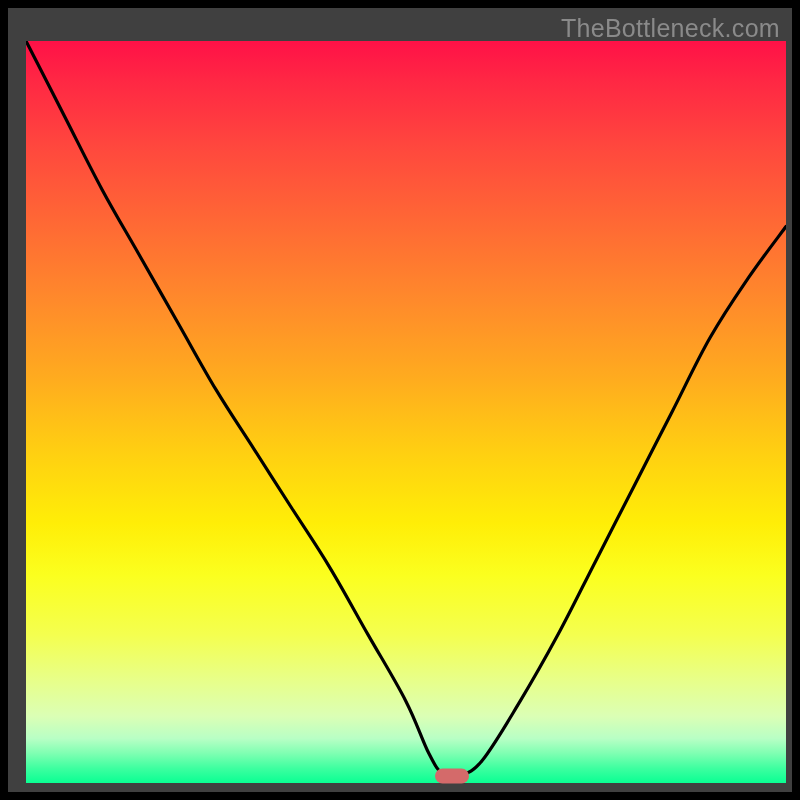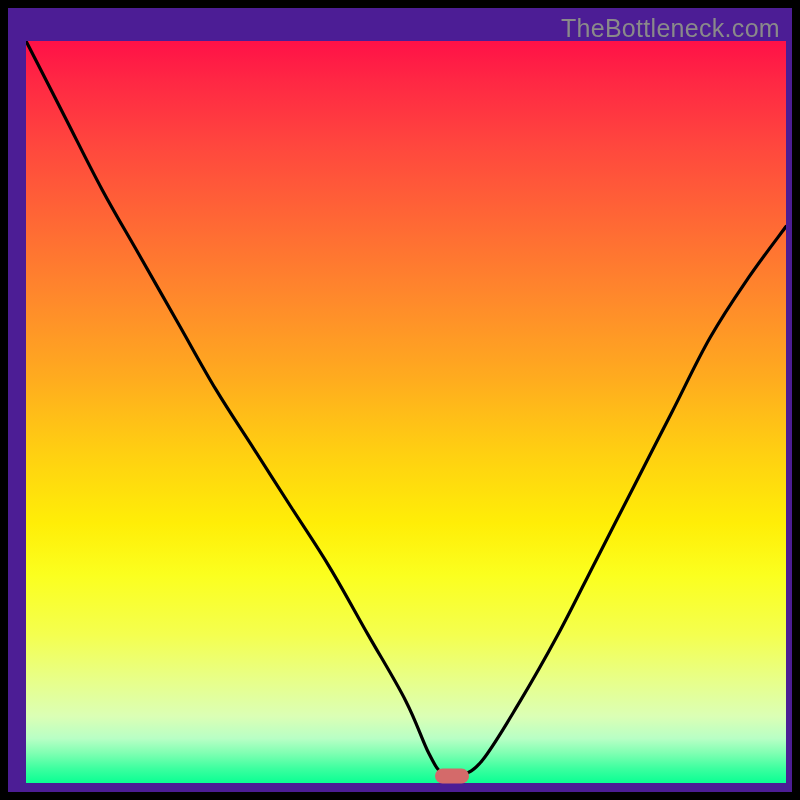--- a/index.html
+++ b/index.html
@@ -10,21 +10,21 @@
     background: #000;
     overflow: hidden;
     font-family: Arial, Helvetica, sans-serif;
   }
   .frame {
     position: absolute;
     left: 8px;
     top: 8px;
     width: 784px;
     height: 784px;
-    background: #4c1d95;
+    background: #404040;
   }
   .plot-gradient {
     position: absolute;
     left: 18px;
     top: 33px;
     width: 760px;
     height: 742px;
     background: linear-gradient(to bottom,
       #ff1147 0%,
       #ff2644 5%,

